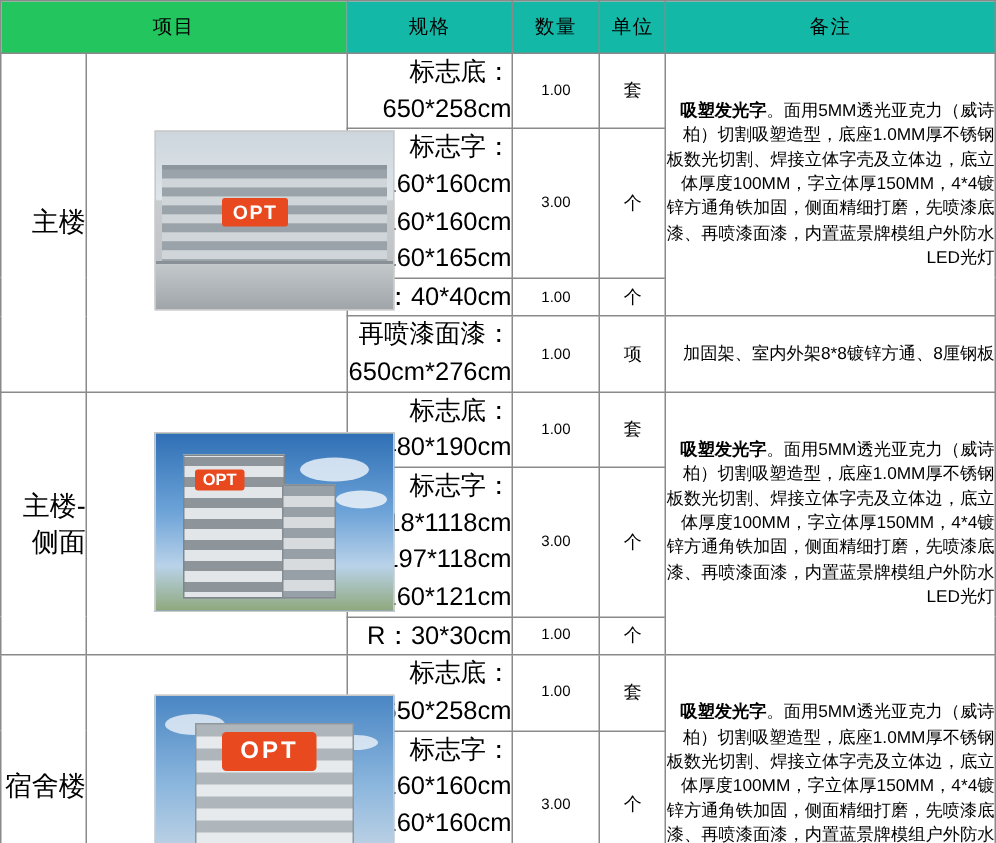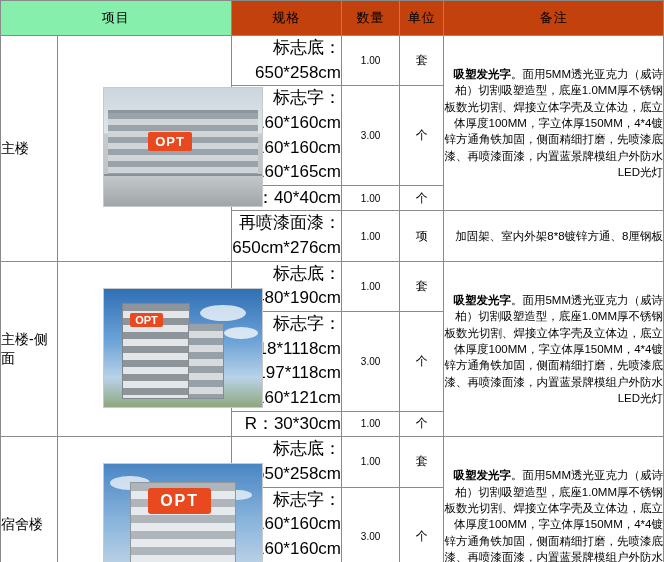--- a/index.html
+++ b/index.html
@@ -22,41 +22,41 @@
   }
   table.spec-table td, table.spec-table th {
     border: 1px solid #8a8a8a;
     padding: 0;
     vertical-align: middle;
     font-weight: normal;
   }
   
   .hdr-row td {
     height: 34px;
-    background: #c2410c;
+    background: #14b8a6;
     text-align: center;
     font-weight: bold;
     font-size: 13px;
     letter-spacing: 1px;
   }
   .hdr-row td.blank-left {
-    background: #86efac;
+    background: #22c55e;
   }
   
   .col-name   { width: 57px; }
   .col-img    { width: 173px; }
   .col-spec   { width: 110px; }
   .col-qty    { width: 58px; }
   .col-unit   { width: 44px; }
   .col-note   { width: 219px; }
 
   .cell-name {
-    text-align: left;
-    font-weight: bold;
-    font-size: 14px;
+    text-align: right;
+    font-weight: bold;
+    font-size: 18px;
     line-height: 1.35;
   }
   .cell-img {
     text-align: center;
     padding: 4px 0;
   }
   .cell-spec {
     padding: 4px 5px;
     font-size: 17px;
     line-height: 1.45;

